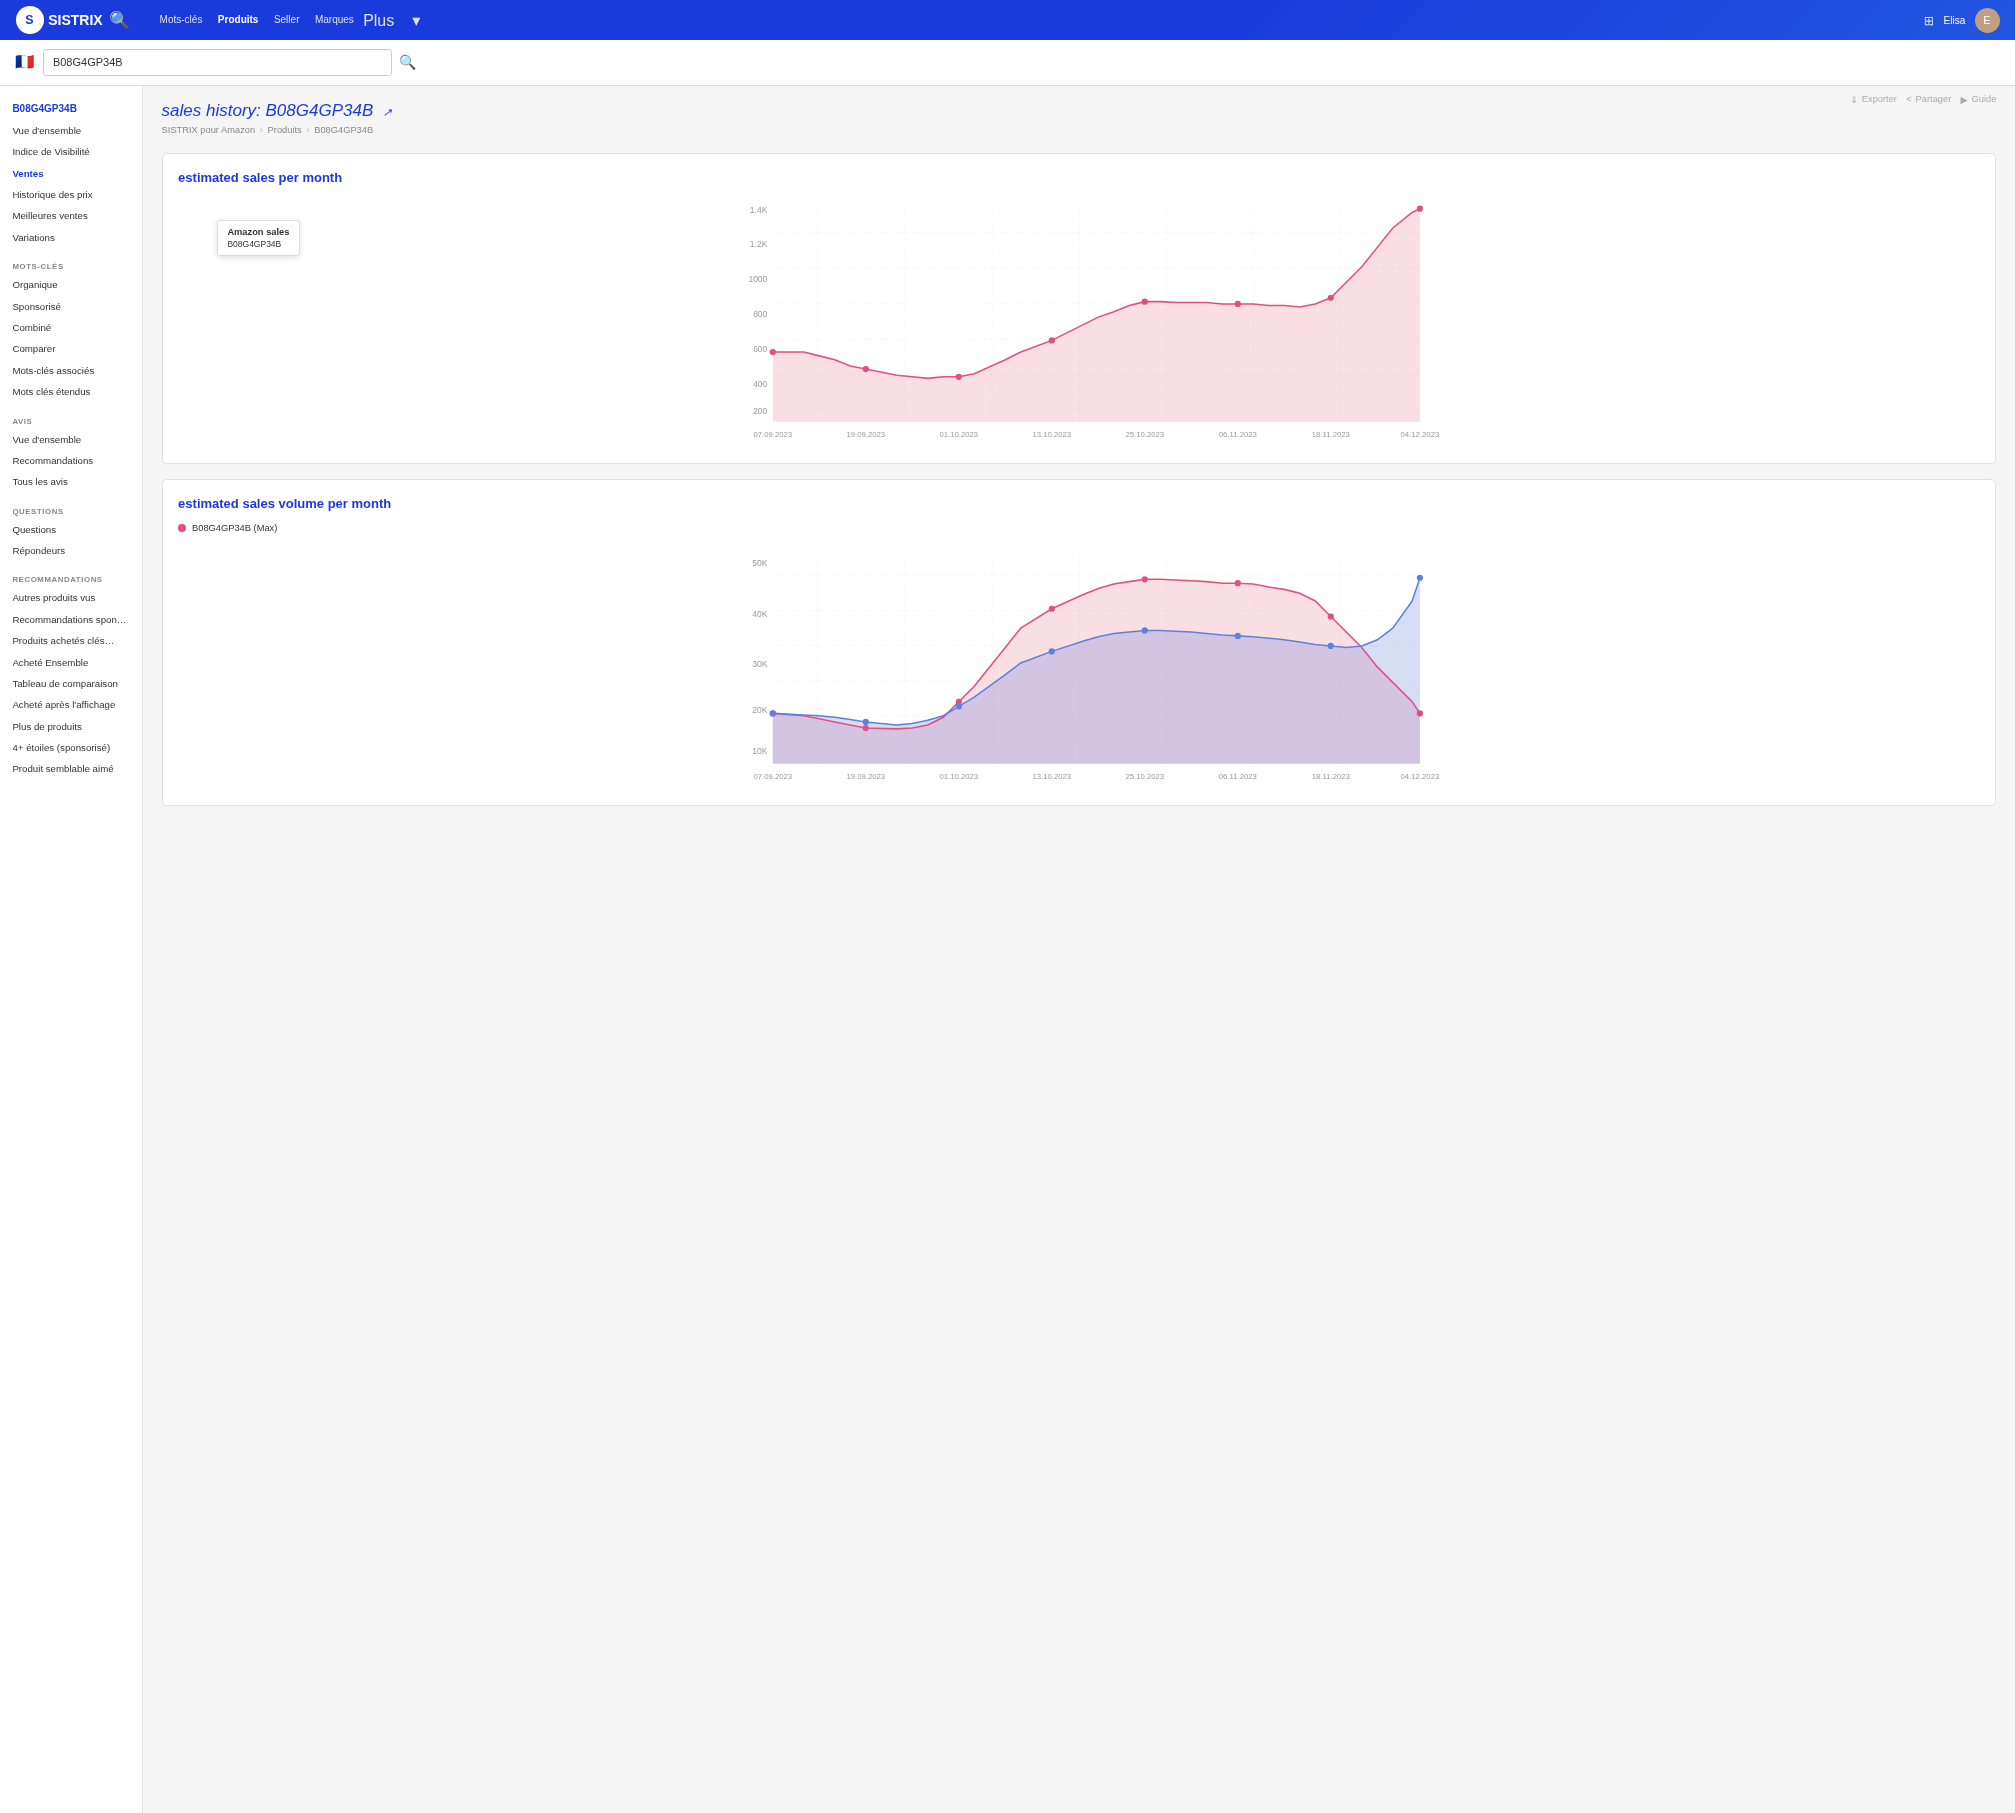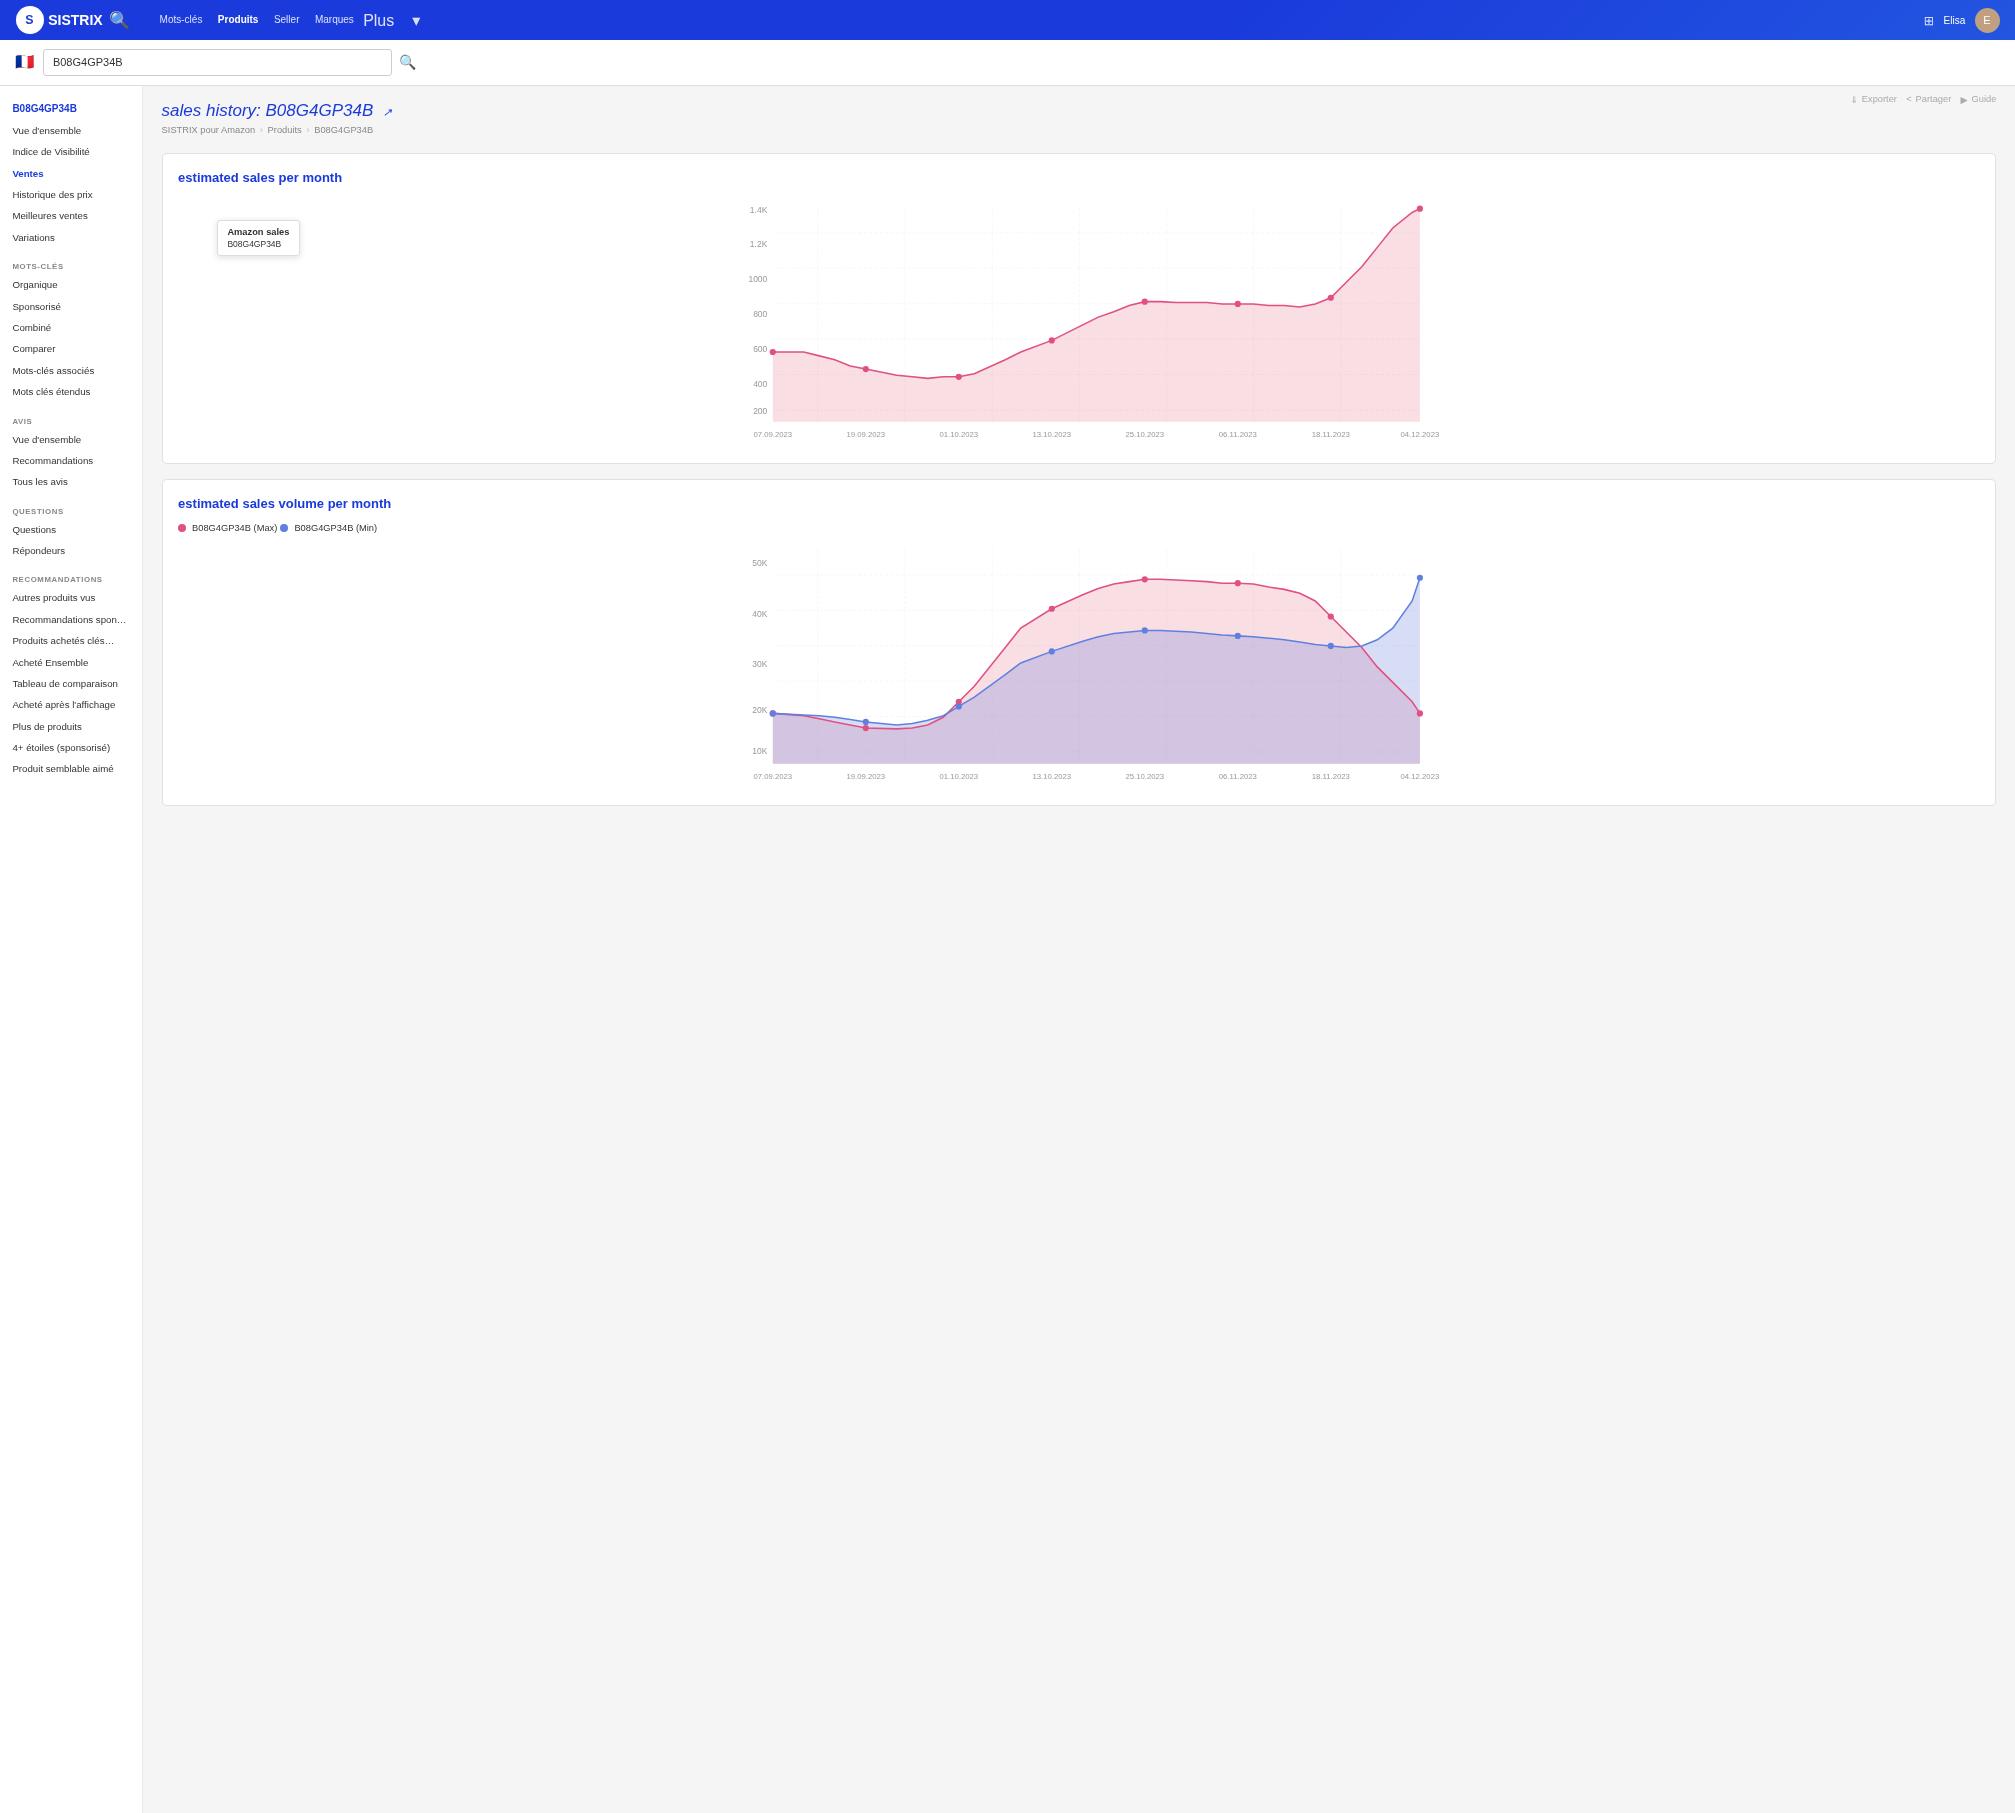--- a/index.html
+++ b/index.html
@@ -226,24 +226,20 @@
     </div>
 
     <div class="chart-card">
       <div class="chart-title">estimated sales volume per month</div>
 
       <div class="legend">
         <div class="legend-item">
           <span class="legend-dot" style="background:#e05080;"></span>
           <span>B08G4GP34B (Max)</span>
         </div>
-        <div class="legend-item">
-          <span class="legend-dot" style="background:#6080e0;"></span>
-          <span>B08G4GP34B (Min)</span>
-        </div>
       </div>
 
       <div class="chart-container">
         <svg class="chart-svg" viewBox="0 0 900 320" height="248" style="font-size:13px">
           <rect x="55" y="10" width="835" height="280" fill="url(#grid1)"></rect>
 
           <text x="48" y="35" text-anchor="end" font-size="11" fill="#999">50K</text>
           <text x="48" y="100" text-anchor="end" font-size="11" fill="#999">40K</text>
           <text x="48" y="165" text-anchor="end" font-size="11" fill="#999">30K</text>
           <text x="48" y="225" text-anchor="end" font-size="11" fill="#999">20K</text>

